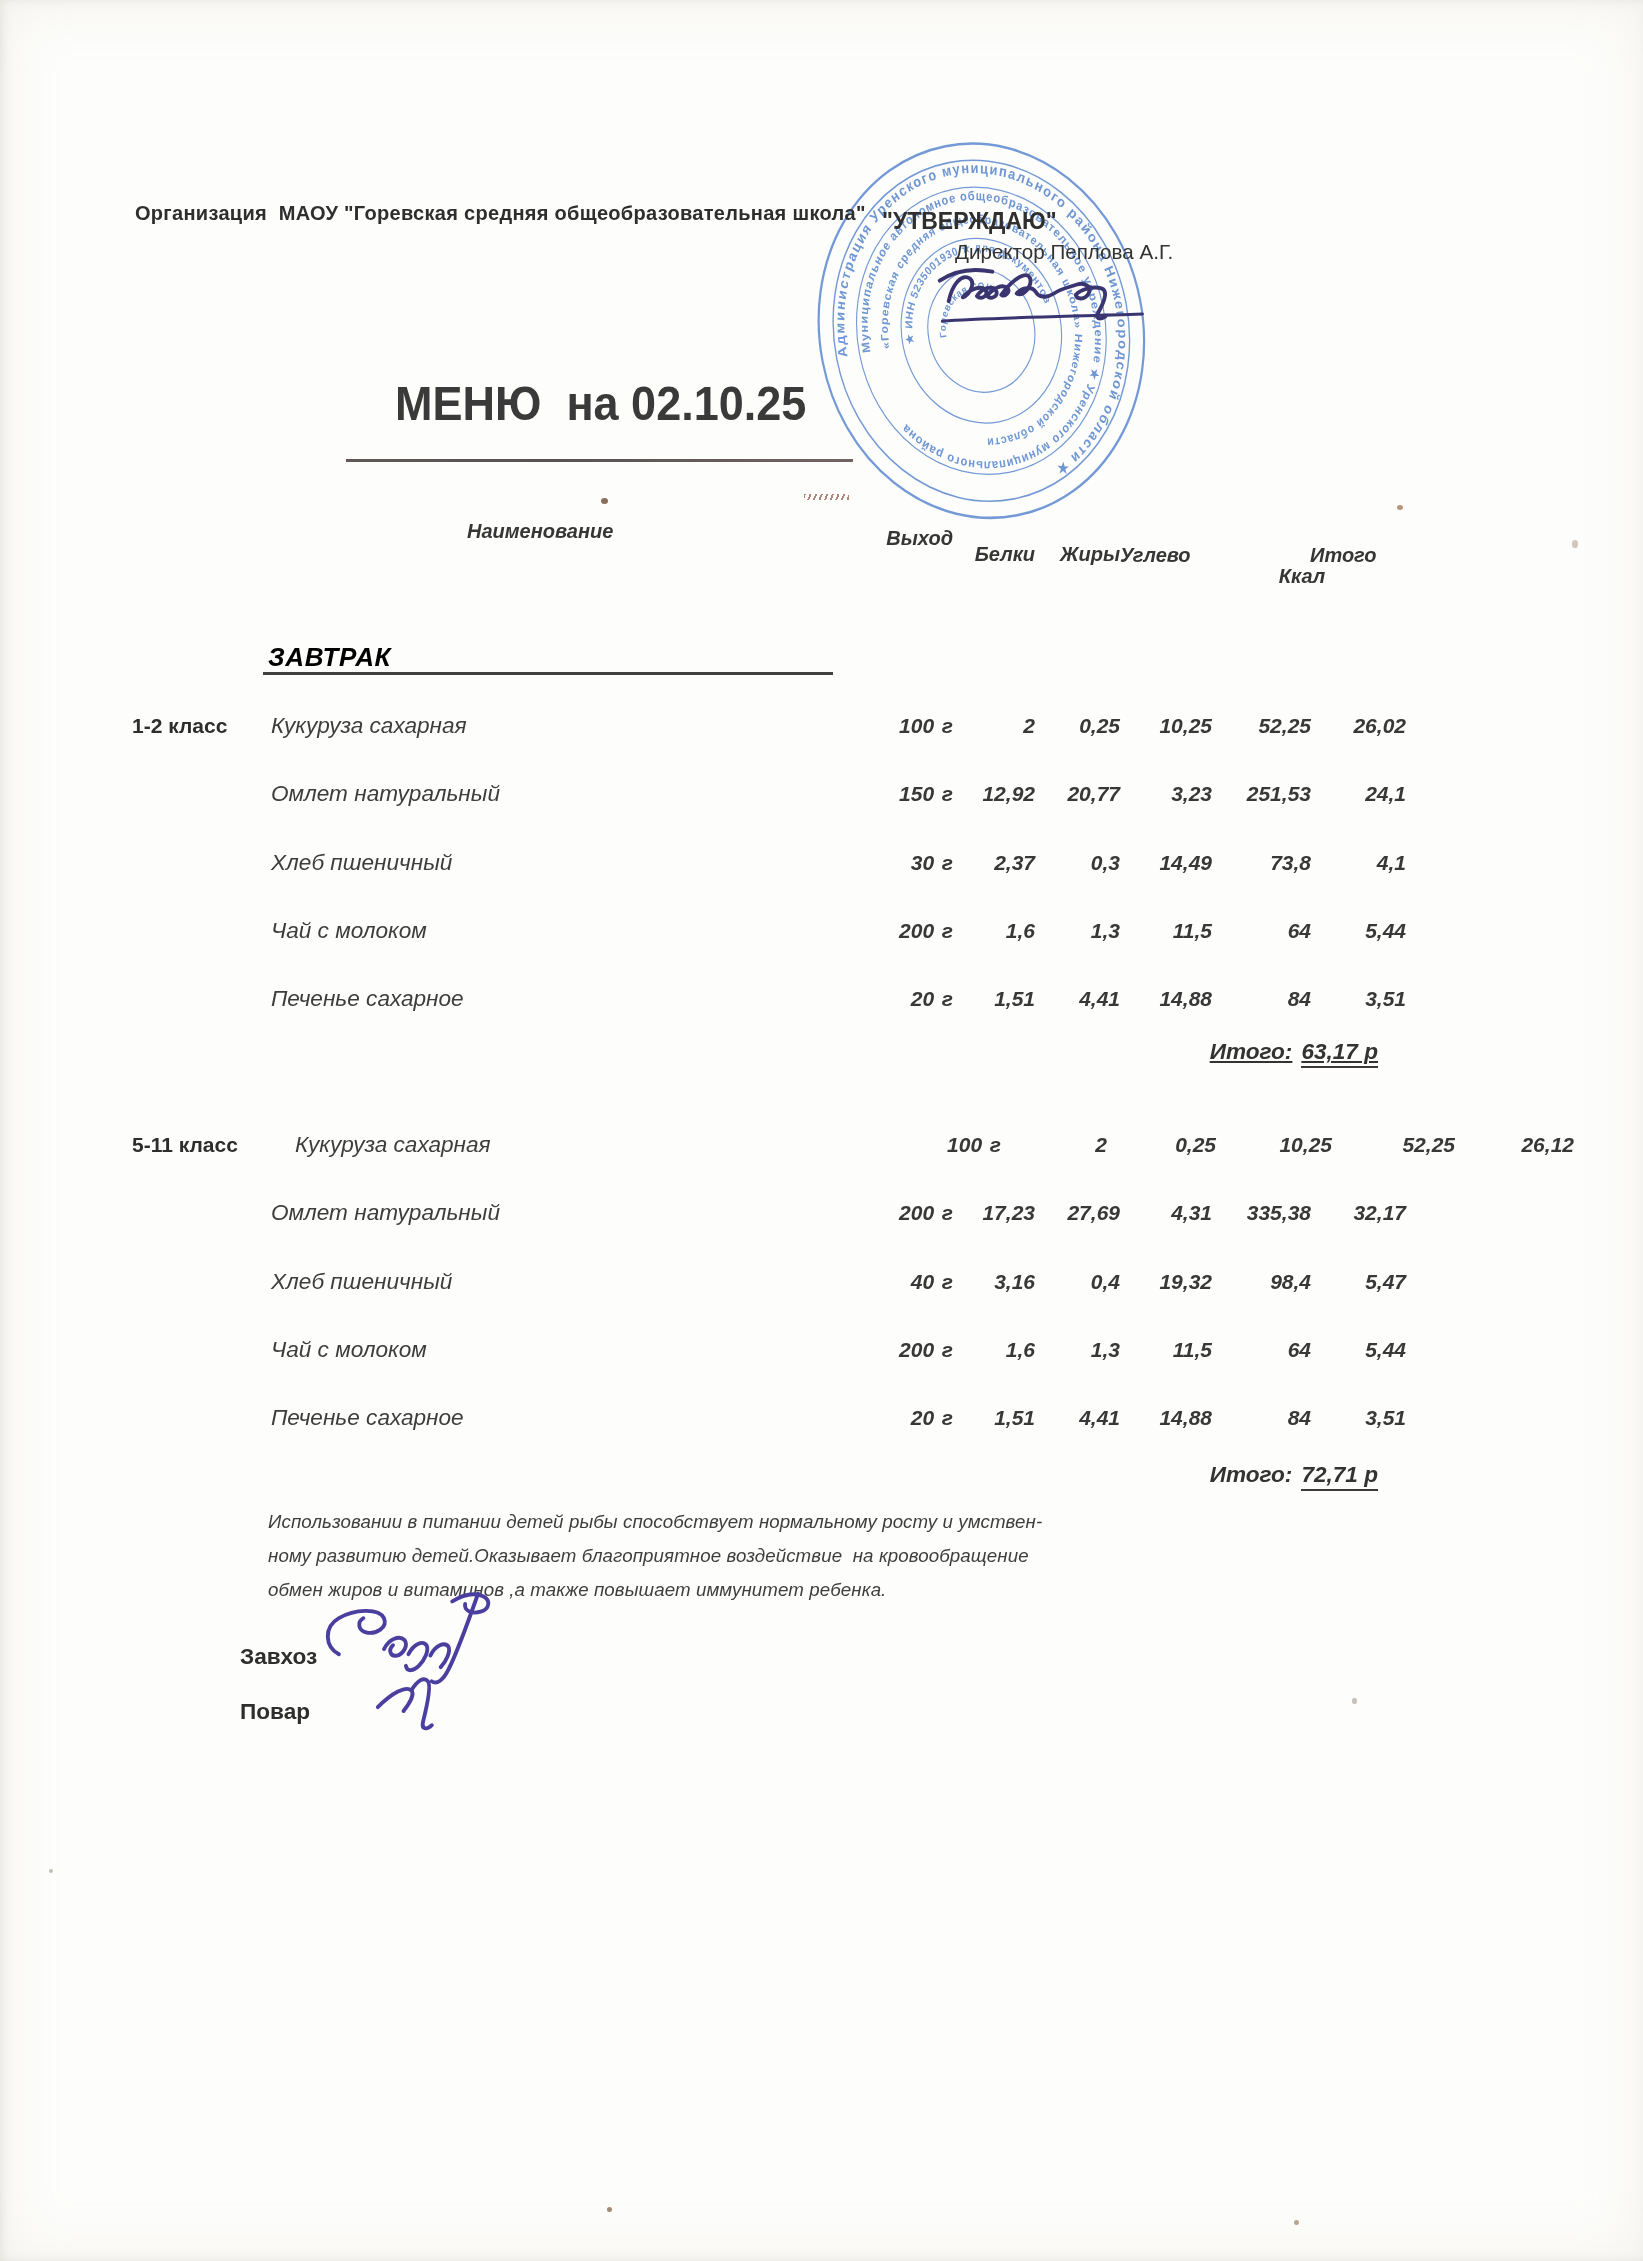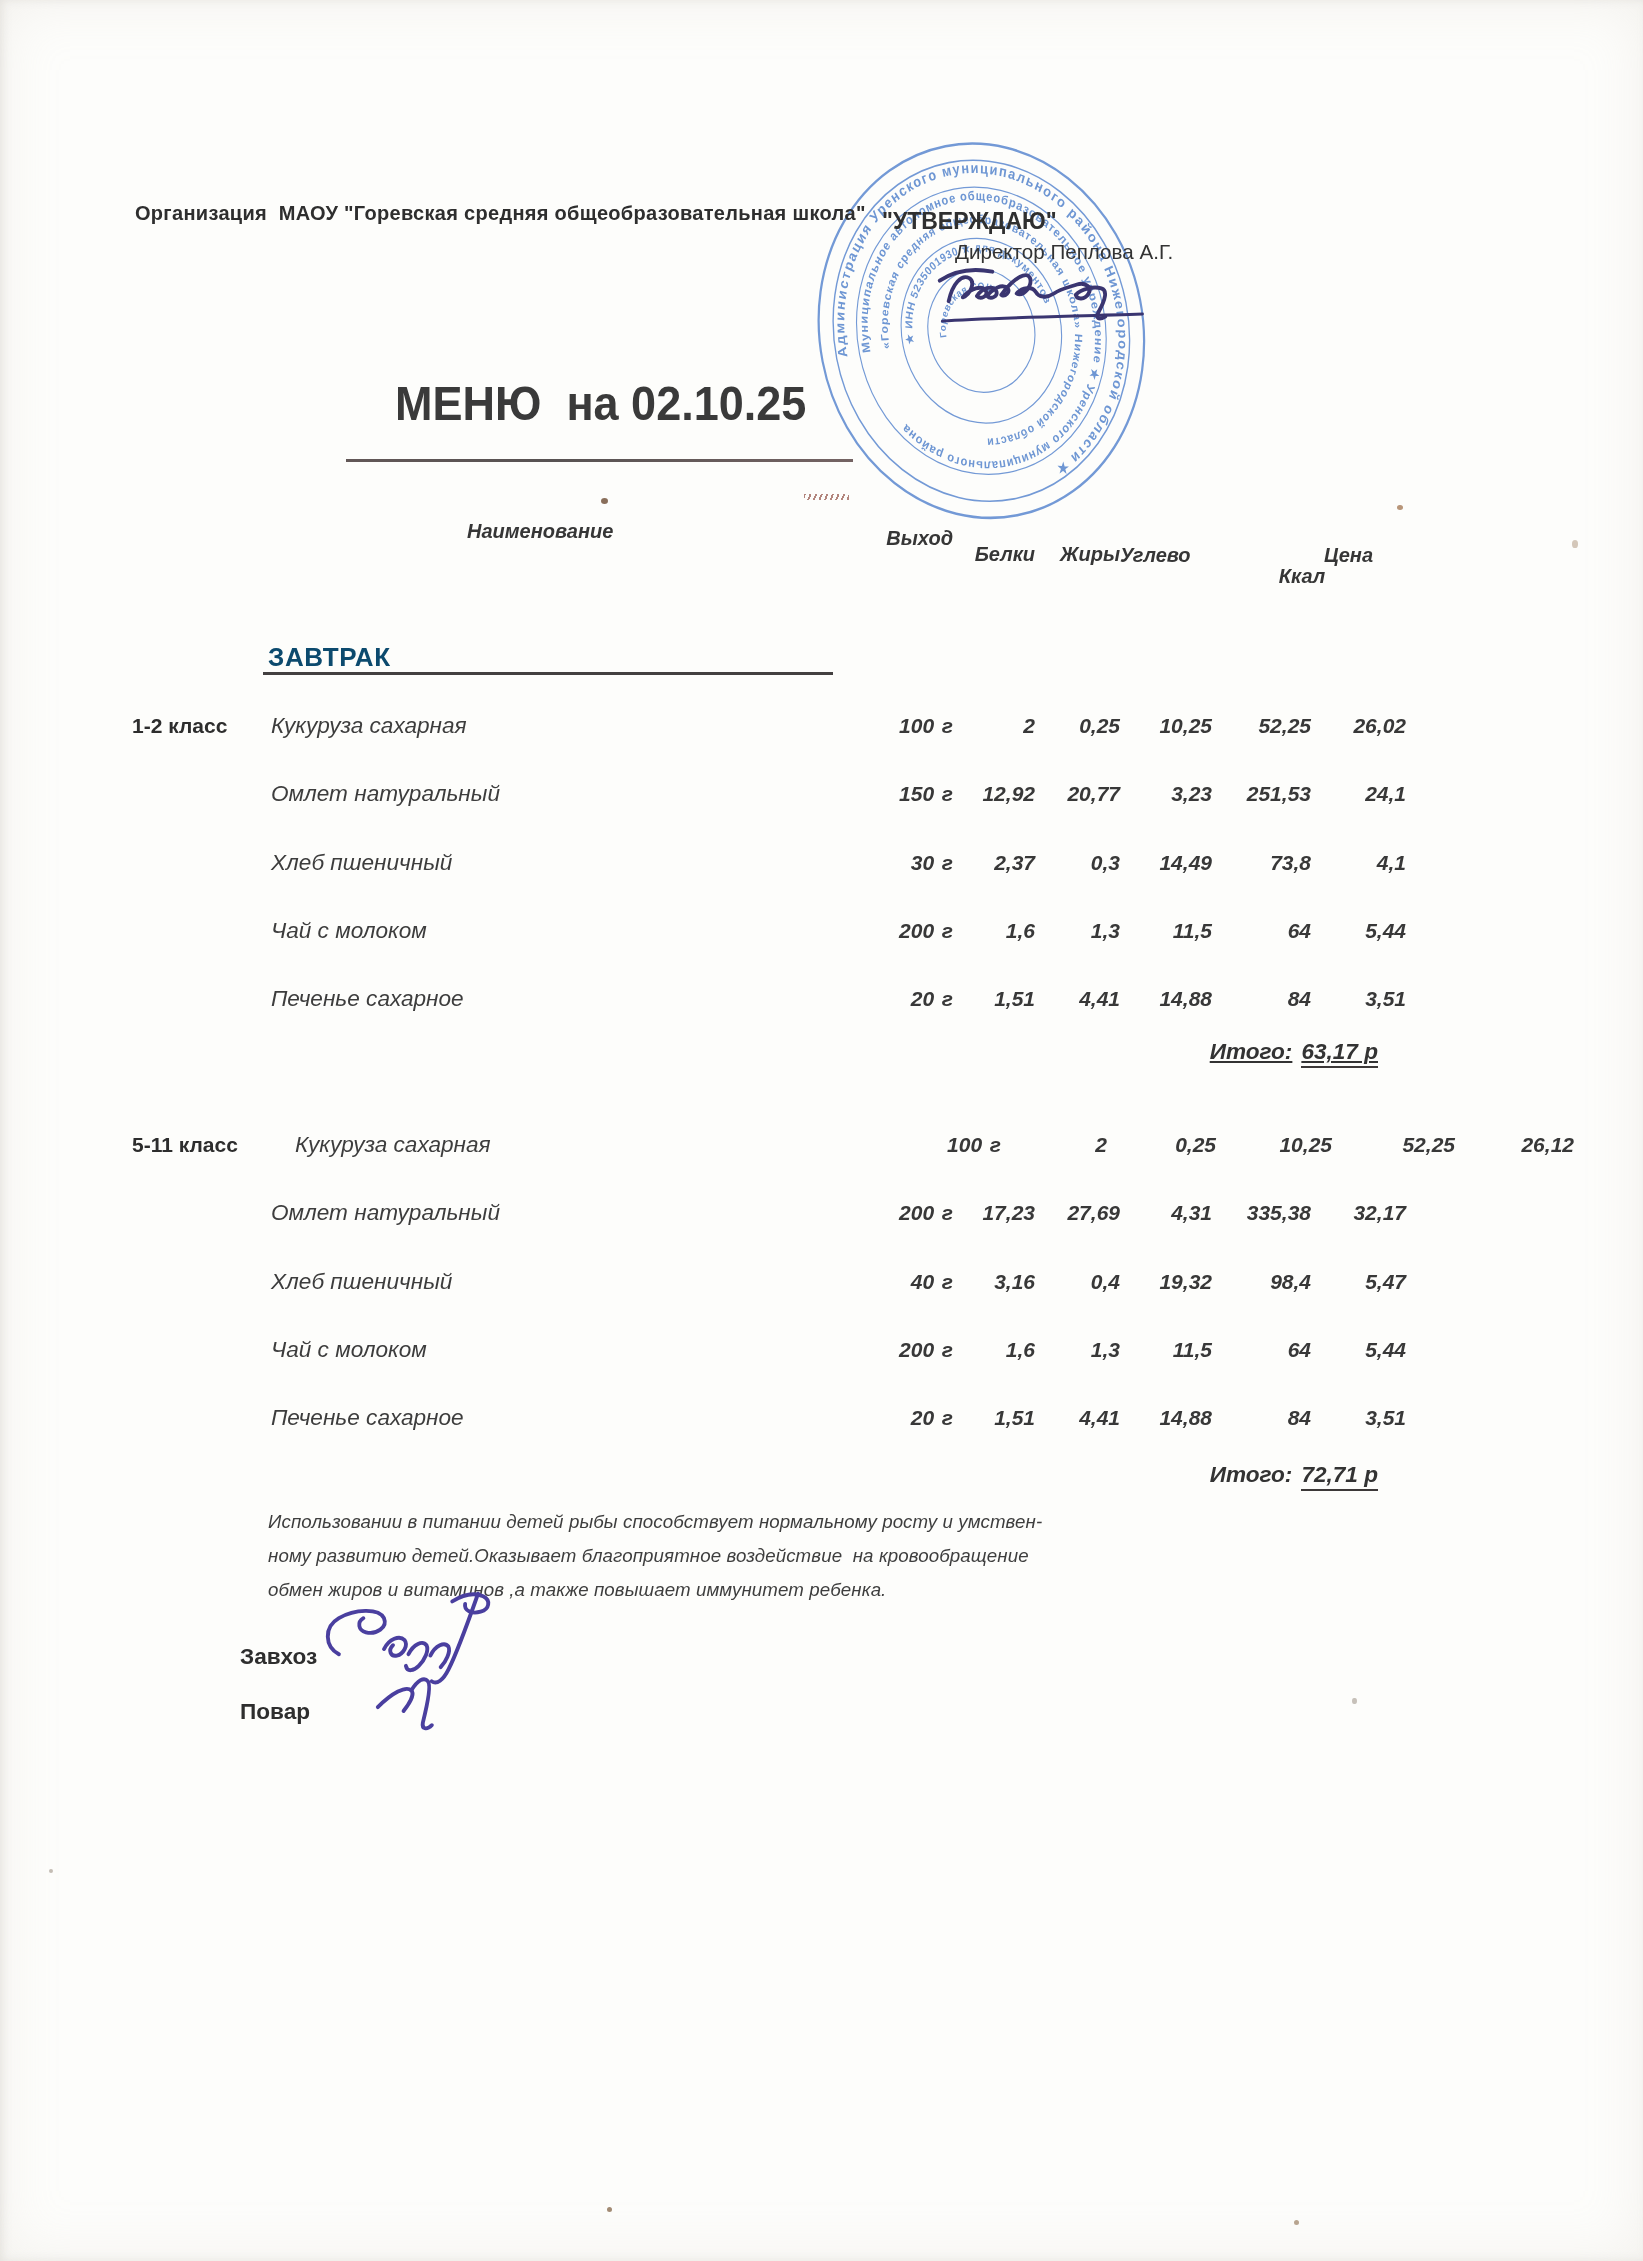--- a/index.html
+++ b/index.html
@@ -30,21 +30,21 @@
   .th{font-size:20px;font-weight:bold;font-style:italic;color:#363636;}
   .h-name{left:467px;top:520px;}
   .h-out{left:809px;top:527px;width:144px;text-align:right;}
   .h-protein{left:953px;top:543px;width:82px;text-align:right;}
   .h-fat{left:1035px;top:543px;width:85px;text-align:right;}
   .h-carbs{left:1120px;top:544px;width:92px;text-align:left;}
   .h-kcal{left:1268px;top:544px;width:68px;text-align:center;margin-top:21px;}
   .h-price{left:1310px;top:544px;width:63px;text-align:right;}
 
   
-  .section-title{left:268px;top:642px;font-size:26px;font-weight:bold;color:#0c4a6e;letter-spacing:0.6px;}
+  .section-title{left:268px;top:642px;font-size:26px;font-weight:bold;font-style:italic;color:#000000;letter-spacing:0.6px;}
   .section-rule{left:263px;top:672px;width:570px;height:2.6px;background:#2f2b2b;opacity:.9;}
 
   
   .menu-row{left:132px;width:1273px;display:grid;
     grid-template-columns:139px 538px 144px 82px 85px 92px 99px 95px;
     align-items:baseline;}
   .cell-class{font-size:21px;font-weight:bold;color:#2d2d2d;}
   .cell-name{font-size:22.6px;font-style:italic;color:#3d3d3d;}
   .num{font-size:21px;font-weight:bold;font-style:italic;color:#383838;text-align:right;}
   .unit{font-weight:bold;font-style:italic;margin-left:7.7px;}
@@ -111,21 +111,21 @@
 
   <div class="abs title pre">МЕНЮ  на 02.10.25</div>
   <div class="abs title-rule"></div>
 
   <div class="abs th h-name">Наименование</div>
   <div class="abs th h-out">Выход</div>
   <div class="abs th h-protein">Белки</div>
   <div class="abs th h-fat">Жиры</div>
   <div class="abs th h-carbs">Углево</div>
   <div class="abs th h-kcal">Ккал</div>
-  <div class="abs th h-price">Цена</div>
+  <div class="abs th h-price">Итого</div>
 
   <div class="abs section-title">ЗАВТРАК</div>
   <div class="abs section-rule"></div>
 
   <div class="abs menu-row" style="top:713px;">
     <div class="cell-class">1-2 класс</div>
     <div class="cell-name">Кукуруза сахарная</div>
     <div class="num"><span>100</span><span class="unit">г</span></div>
     <div class="num">2</div>
     <div class="num">0,25</div>

